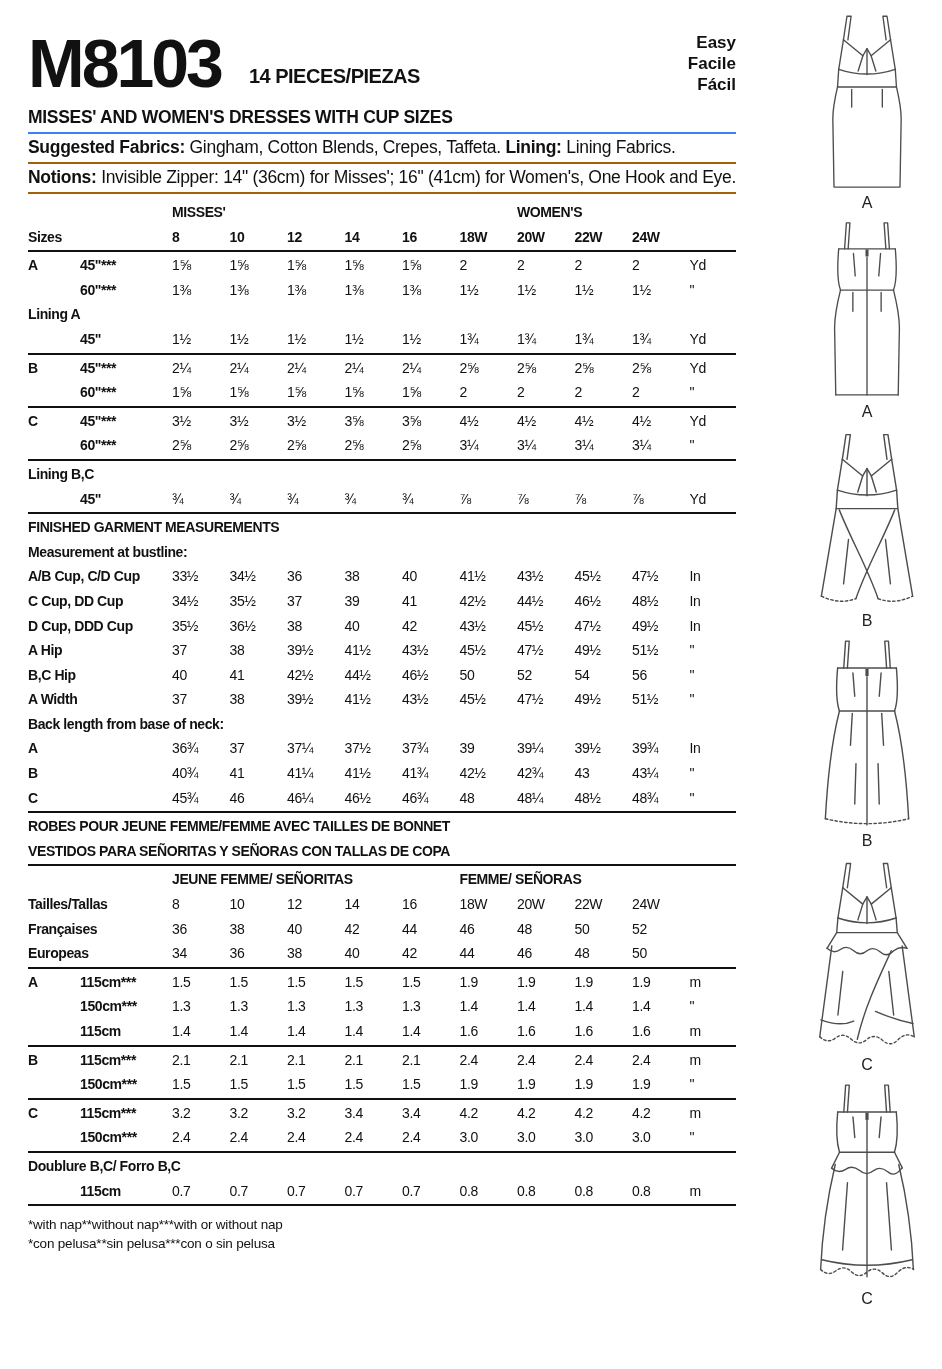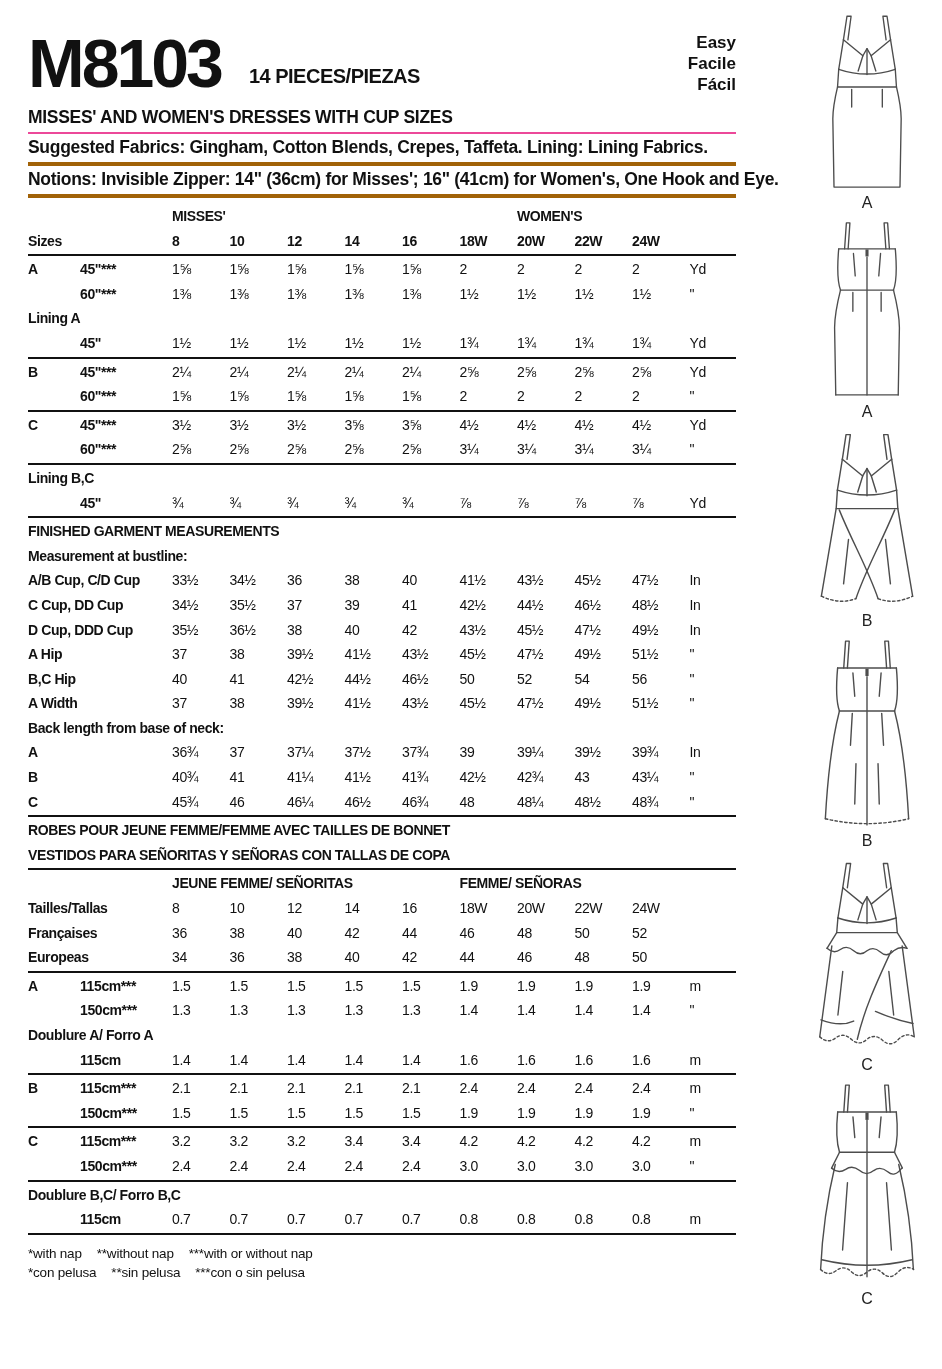--- a/index.html
+++ b/index.html
@@ -10,41 +10,41 @@
     -webkit-font-smoothing:antialiased;
   }
   .left{position:absolute;left:28px;top:10px;width:708px;}
   .right{position:absolute;left:798px;top:8px;width:138px;display:flex;flex-direction:column;align-items:center;}
 
   
   .hdr-row1{display:flex;align-items:flex-end;margin-top:8px;}
   .patno{font-size:68px;font-weight:bold;letter-spacing:-3px;line-height:0.92;transform-origin:left bottom;}
   .pieces{font-size:20px;font-weight:700;letter-spacing:-0.5px;margin-left:28px;margin-bottom:7px;white-space:nowrap;}
   .difficulty{margin-left:auto;text-align:right;font-weight:bold;font-size:17px;line-height:21px;align-self:flex-start;margin-top:14px;}
-  .doc-title{font-size:17.5px;font-weight:bold;letter-spacing:-0.3px;margin-top:12px;padding-bottom:4px;border-bottom:2px solid #ec4899;white-space:nowrap;}
-  .specline{font-size:17.5px;letter-spacing:-0.3px;padding:3px 0 4px 0;border-bottom:4px solid #a16207;white-space:nowrap;font-weight:bold;}
+  .doc-title{font-size:17.5px;font-weight:bold;letter-spacing:-0.3px;margin-top:12px;padding-bottom:4px;border-bottom:2px solid #3b82f6;white-space:nowrap;}
+  .specline{font-size:17.5px;letter-spacing:-0.3px;padding:3px 0 4px 0;border-bottom:2px solid #a16207;white-space:nowrap;}
   .specline b{letter-spacing:-0.3px;}
 
   
   .ytable{margin-top:6px;}
   .trow{display:grid;grid-template-columns:52px 92px repeat(9,57.5px) 44px;height:24.6px;line-height:24.6px;font-size:14px;letter-spacing:-0.4px;white-space:nowrap;}
   .c{overflow:visible;}
   .lbl{font-weight:bold;}
   .sub{font-weight:bold;}
   .val{font-weight:normal;}
   .val.b{font-weight:bold;}
   .unit{font-weight:normal;}
   .gh{font-weight:bold;}
   .sec{font-weight:bold;grid-column:1 / -1;}
   .rule{border-top:2px solid #111;margin:1px 0;}
 
   
   .fnotes{margin-top:9px;font-size:13.5px;letter-spacing:-0.2px;}
   .fn-line{display:flex;align-items:baseline;line-height:19px;}
-  .fn-group{display:flex;gap:15px;}
+  .fn-group{display:flex;}
   .fn-group.rightside{margin-left:auto;gap:13px;}
 
   
   .fig{display:flex;flex-direction:column;align-items:center;margin-bottom:5px;}
   .fig svg{display:block;stroke:#4d4d4d;stroke-width:1.15;fill:none;stroke-linecap:round;stroke-linejoin:round;}
   .figlabel{font-size:16px;line-height:18px;margin-top:1px;color:#222;}
 </style>
 </head>
 <body>
 
@@ -405,23 +405,20 @@
         <div class="c val">1.3</div>
         <div class="c val">1.3</div>
         <div class="c val">1.3</div>
         <div class="c val">1.3</div>
         <div class="c val">1.3</div>
         <div class="c val">1.4</div>
         <div class="c val">1.4</div>
         <div class="c val">1.4</div>
         <div class="c val">1.4</div>
         <div class="c unit">"</div>
-      </div>
-      <div class="trow">
-        <div class="c sec">Doublure A/ Forro A</div>
       </div>
       <div class="trow">
         <div class="c lbl"></div>
         <div class="c sub">115cm</div>
         <div class="c val">1.4</div>
         <div class="c val">1.4</div>
         <div class="c val">1.4</div>
         <div class="c val">1.4</div>
         <div class="c val">1.4</div>
         <div class="c val">1.6</div>

